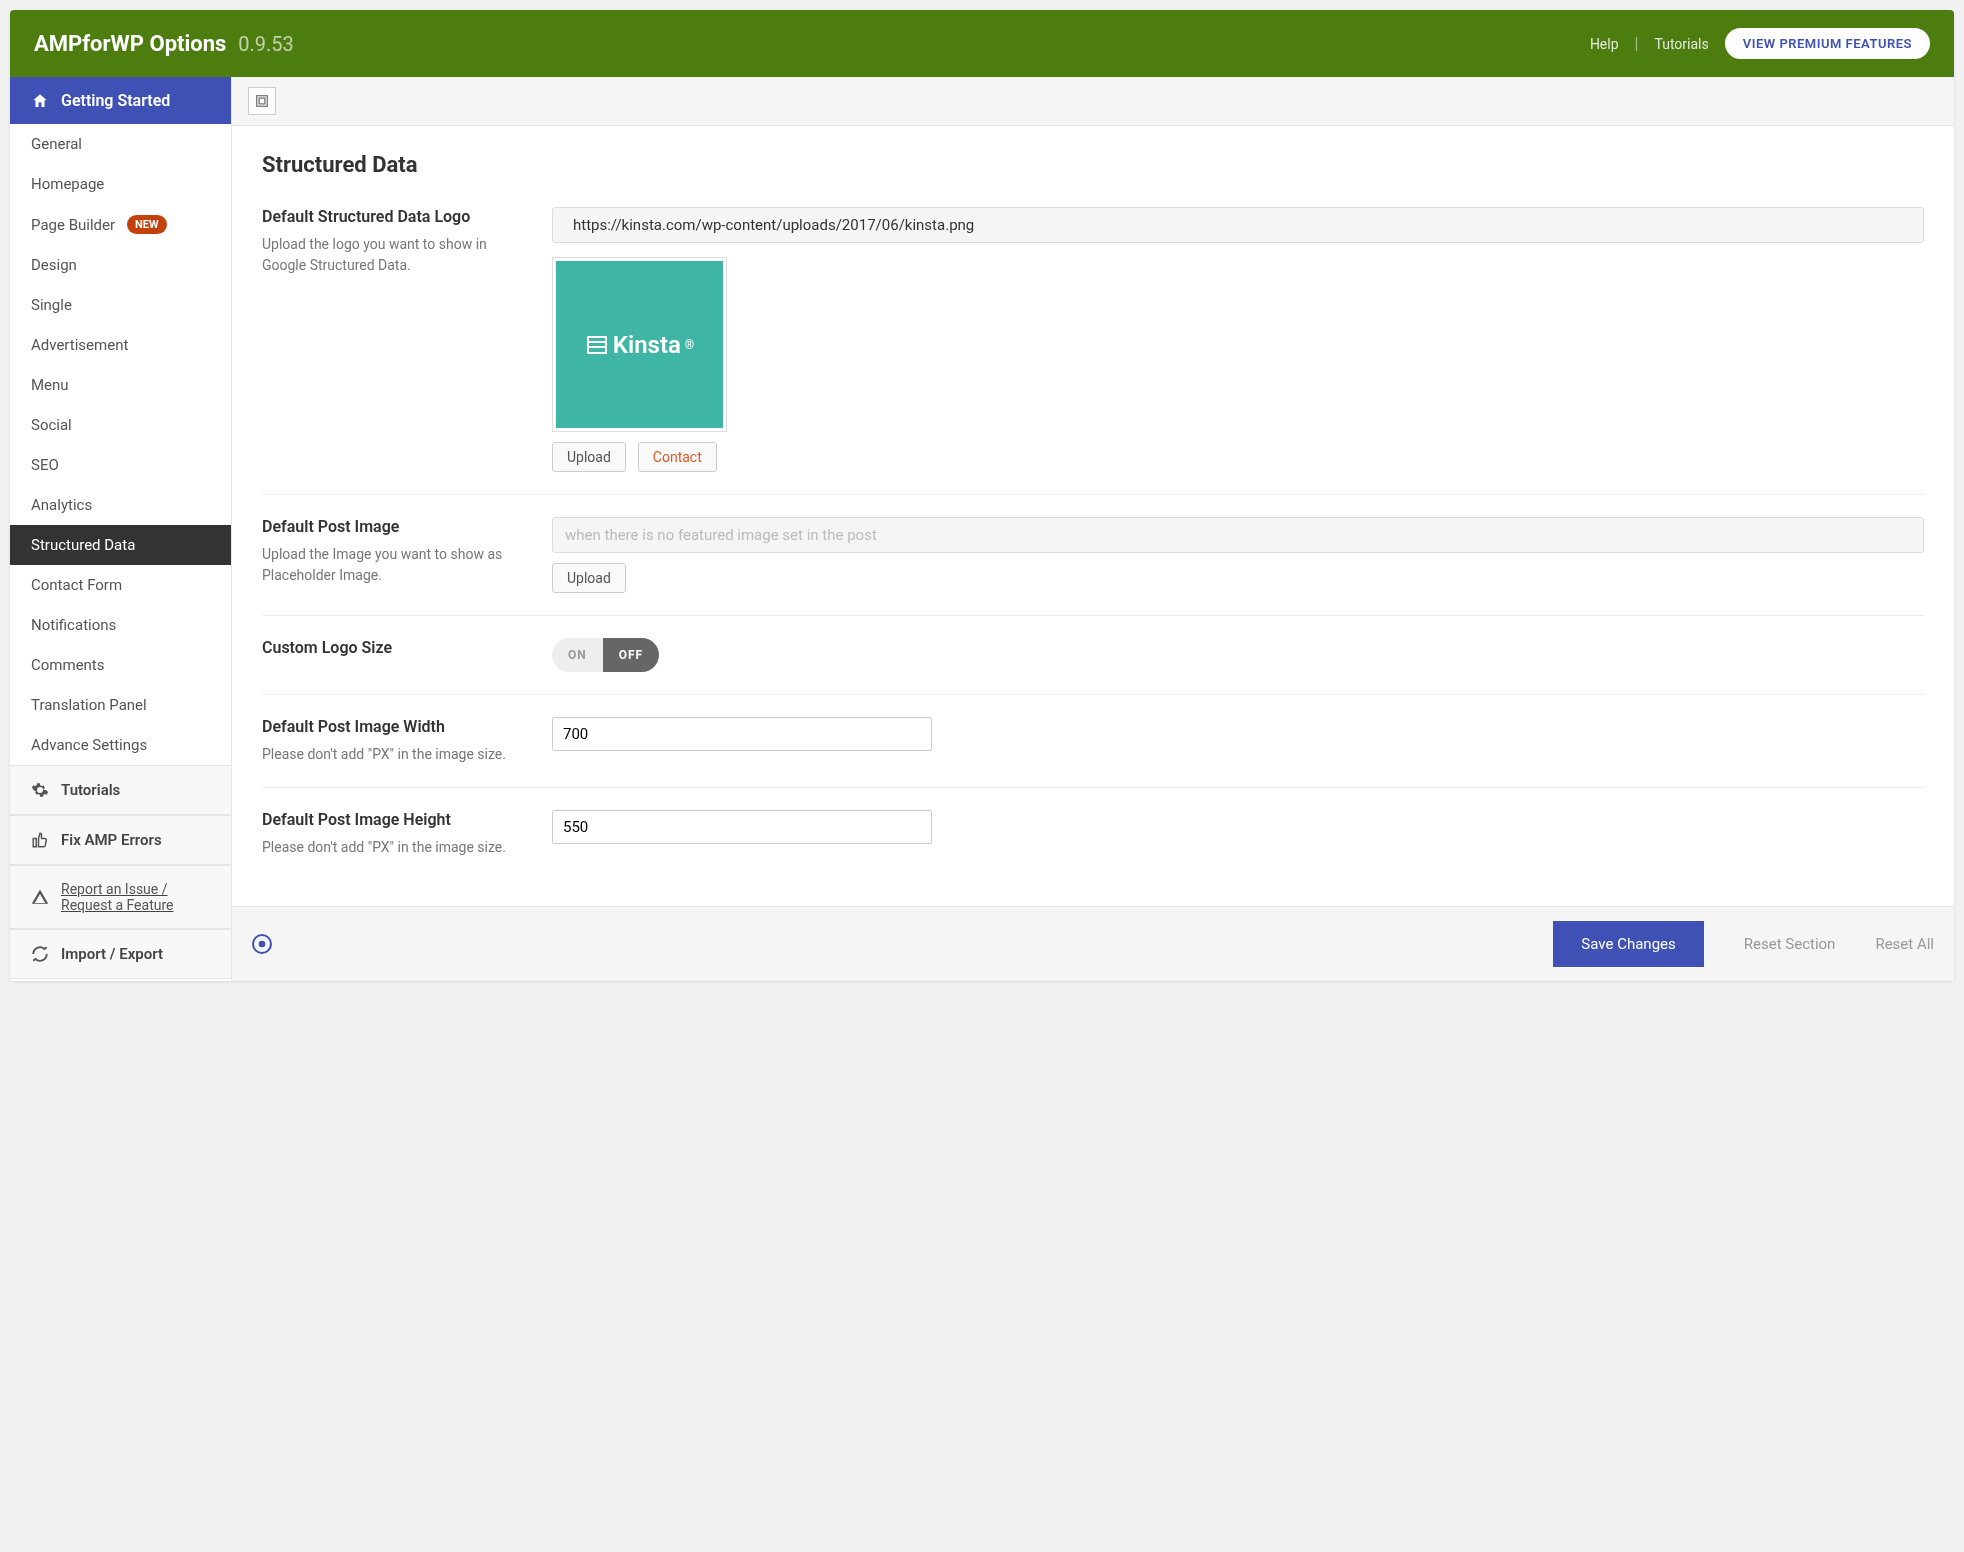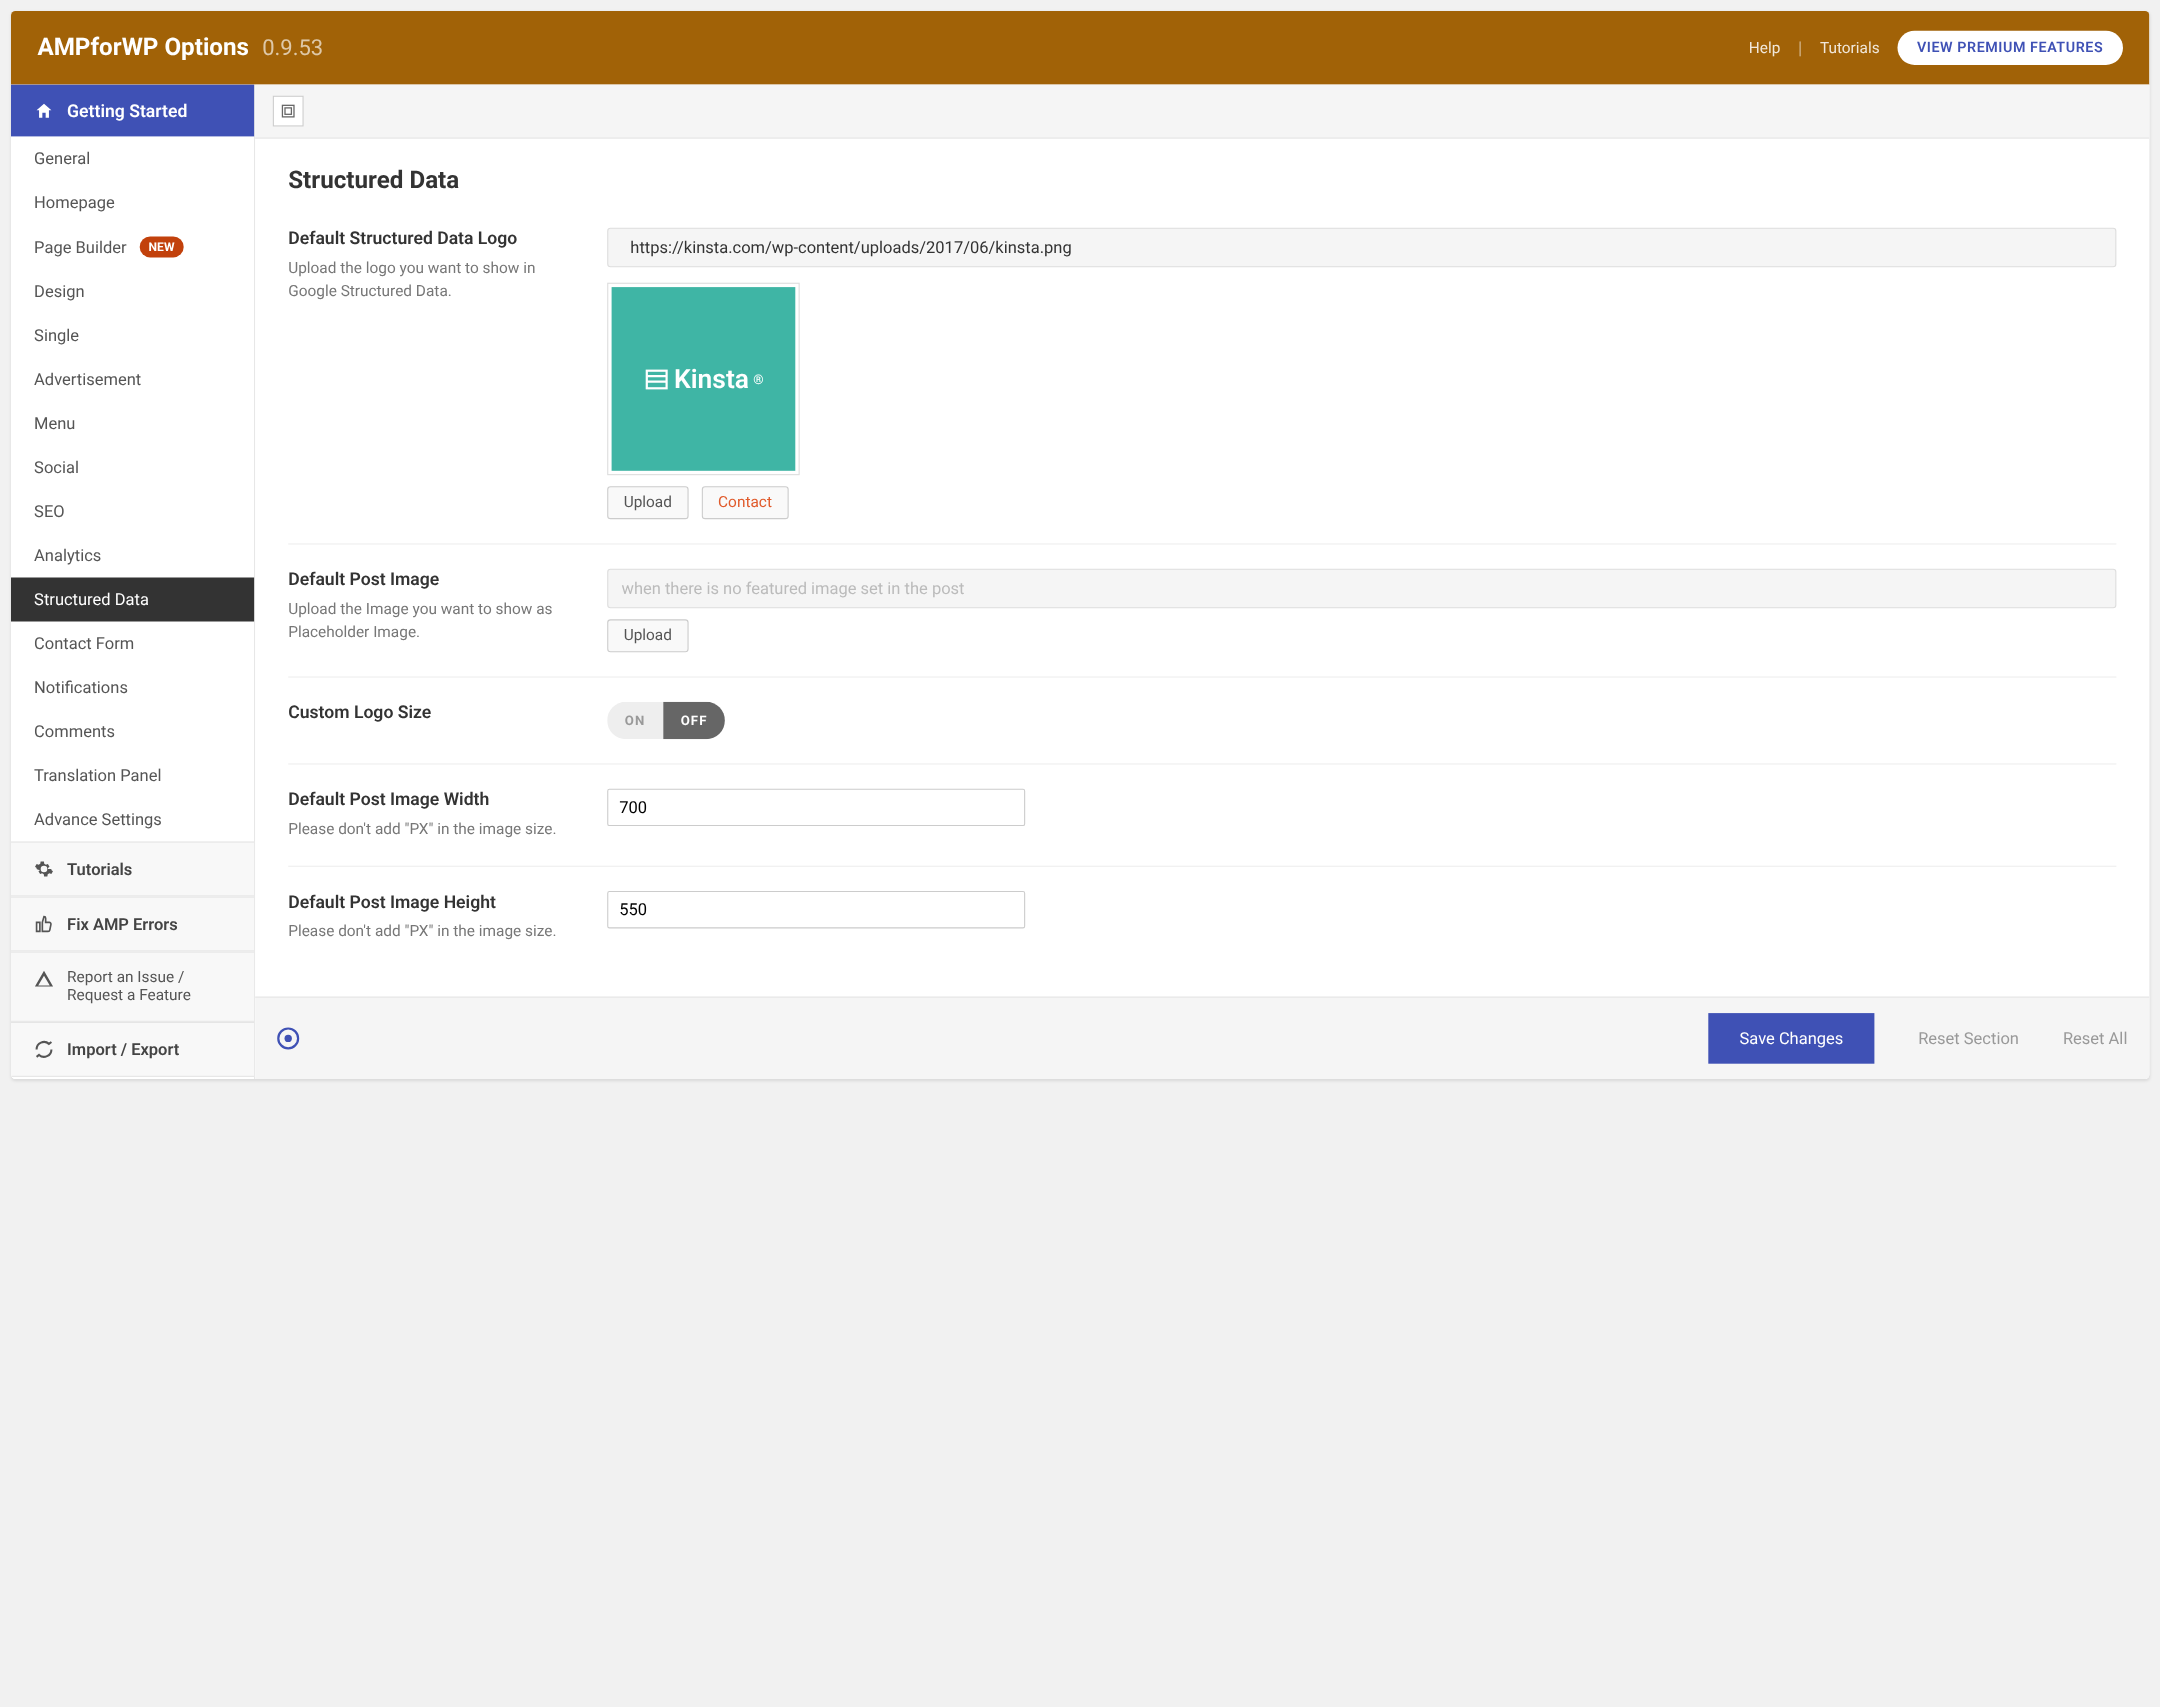--- a/index.html
+++ b/index.html
@@ -1,20 +1,20 @@
 <!DOCTYPE html>
 <html><head>
 <meta charset="utf-8">
 <style>
 * { margin: 0; padding: 0; box-sizing: border-box; font-family: -apple-system, BlinkMacSystemFont, "Segoe UI", Roboto, Arial, sans-serif; }
 body { background: #f1f1f1; padding: 10px; }
 
 .panel { background: #fff; border-radius: 4px; overflow: hidden; box-shadow: 0 1px 3px rgba(0,0,0,0.1); }
 
-.header { background: #a16207; color: #fff; padding: 18px 24px; display: flex; align-items: center; justify-content: space-between; }
+.header { background: #4d7c0f; color: #fff; padding: 18px 24px; display: flex; align-items: center; justify-content: space-between; }
 .header-left { display: flex; align-items: baseline; gap: 12px; }
 .header-title { font-size: 22px; font-weight: 700; }
 .header-version { font-size: 20px; color: rgba(255,255,255,0.65); }
 .header-right { display: flex; align-items: center; gap: 16px; }
 .header-link { color: rgba(255,255,255,0.85); font-size: 14px; text-decoration: none; }
 .header-sep { color: rgba(255,255,255,0.5); }
 .premium-btn { background: #fff; color: #3f51b5; border: none; border-radius: 18px; padding: 8px 18px; font-size: 13px; font-weight: 600; letter-spacing: 0.5px; cursor: pointer; }
 
 .body { display: flex; min-height: 880px; }
 .sidebar { width: 222px; background: #fff; border-right: 1px solid #e5e5e5; }
@@ -147,21 +147,21 @@
         <span>Tutorials</span>
       </div>
       <div class="sidebar-item section">
         <span class="icon">
           <svg width="18" height="18" viewBox="0 0 24 24" fill="none" stroke="currentColor" stroke-width="2">
               <path d="M7 10v11H3V10h4zm3 11h7a2 2 0 002-1.6l1.4-7a2 2 0 00-2-2.4H14V5a2 2 0 00-2-2l-2 7v11z"></path>
             </svg>
         </span>
         <span>Fix AMP Errors</span>
       </div>
-      <div class="sidebar-item section" style="align-items:flex-start;">
+      <div class="sidebar-item section" style="align-items:center;text-decoration:underline;">
         <span class="icon">
           <svg width="18" height="18" viewBox="0 0 24 24" fill="currentColor">
               <path d="M12 2L1 21h22L12 2zm0 6l7 12H5l7-12z"></path>
             </svg>
         </span>
         <span class="sub"><span>Report an Issue /</span><br><span>Request a Feature</span></span>
       </div>
       <div class="sidebar-item section">
         <span class="icon">
           <svg width="18" height="18" viewBox="0 0 24 24" fill="none" stroke="currentColor" stroke-width="2.5">

